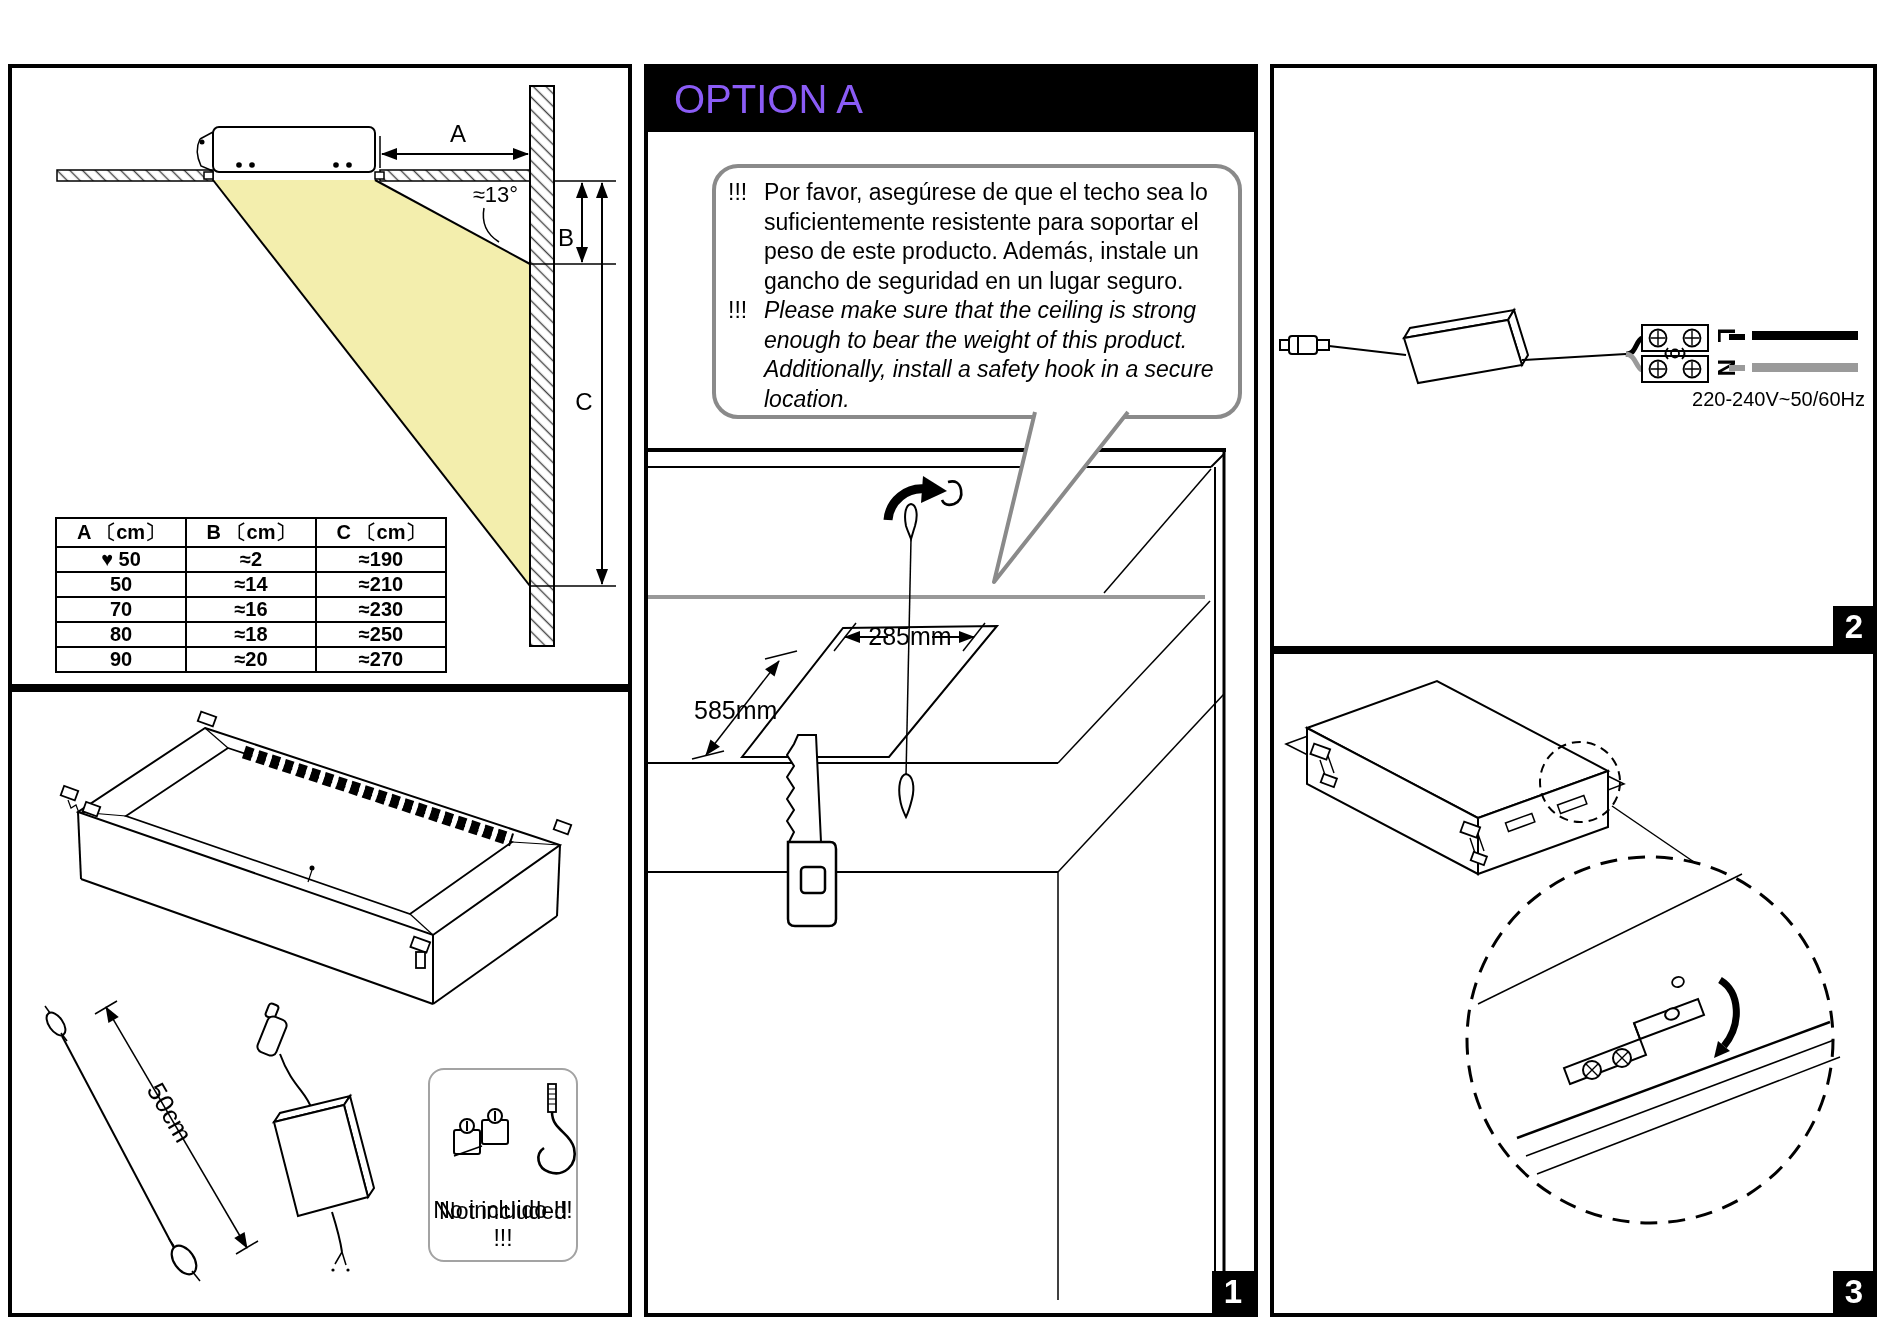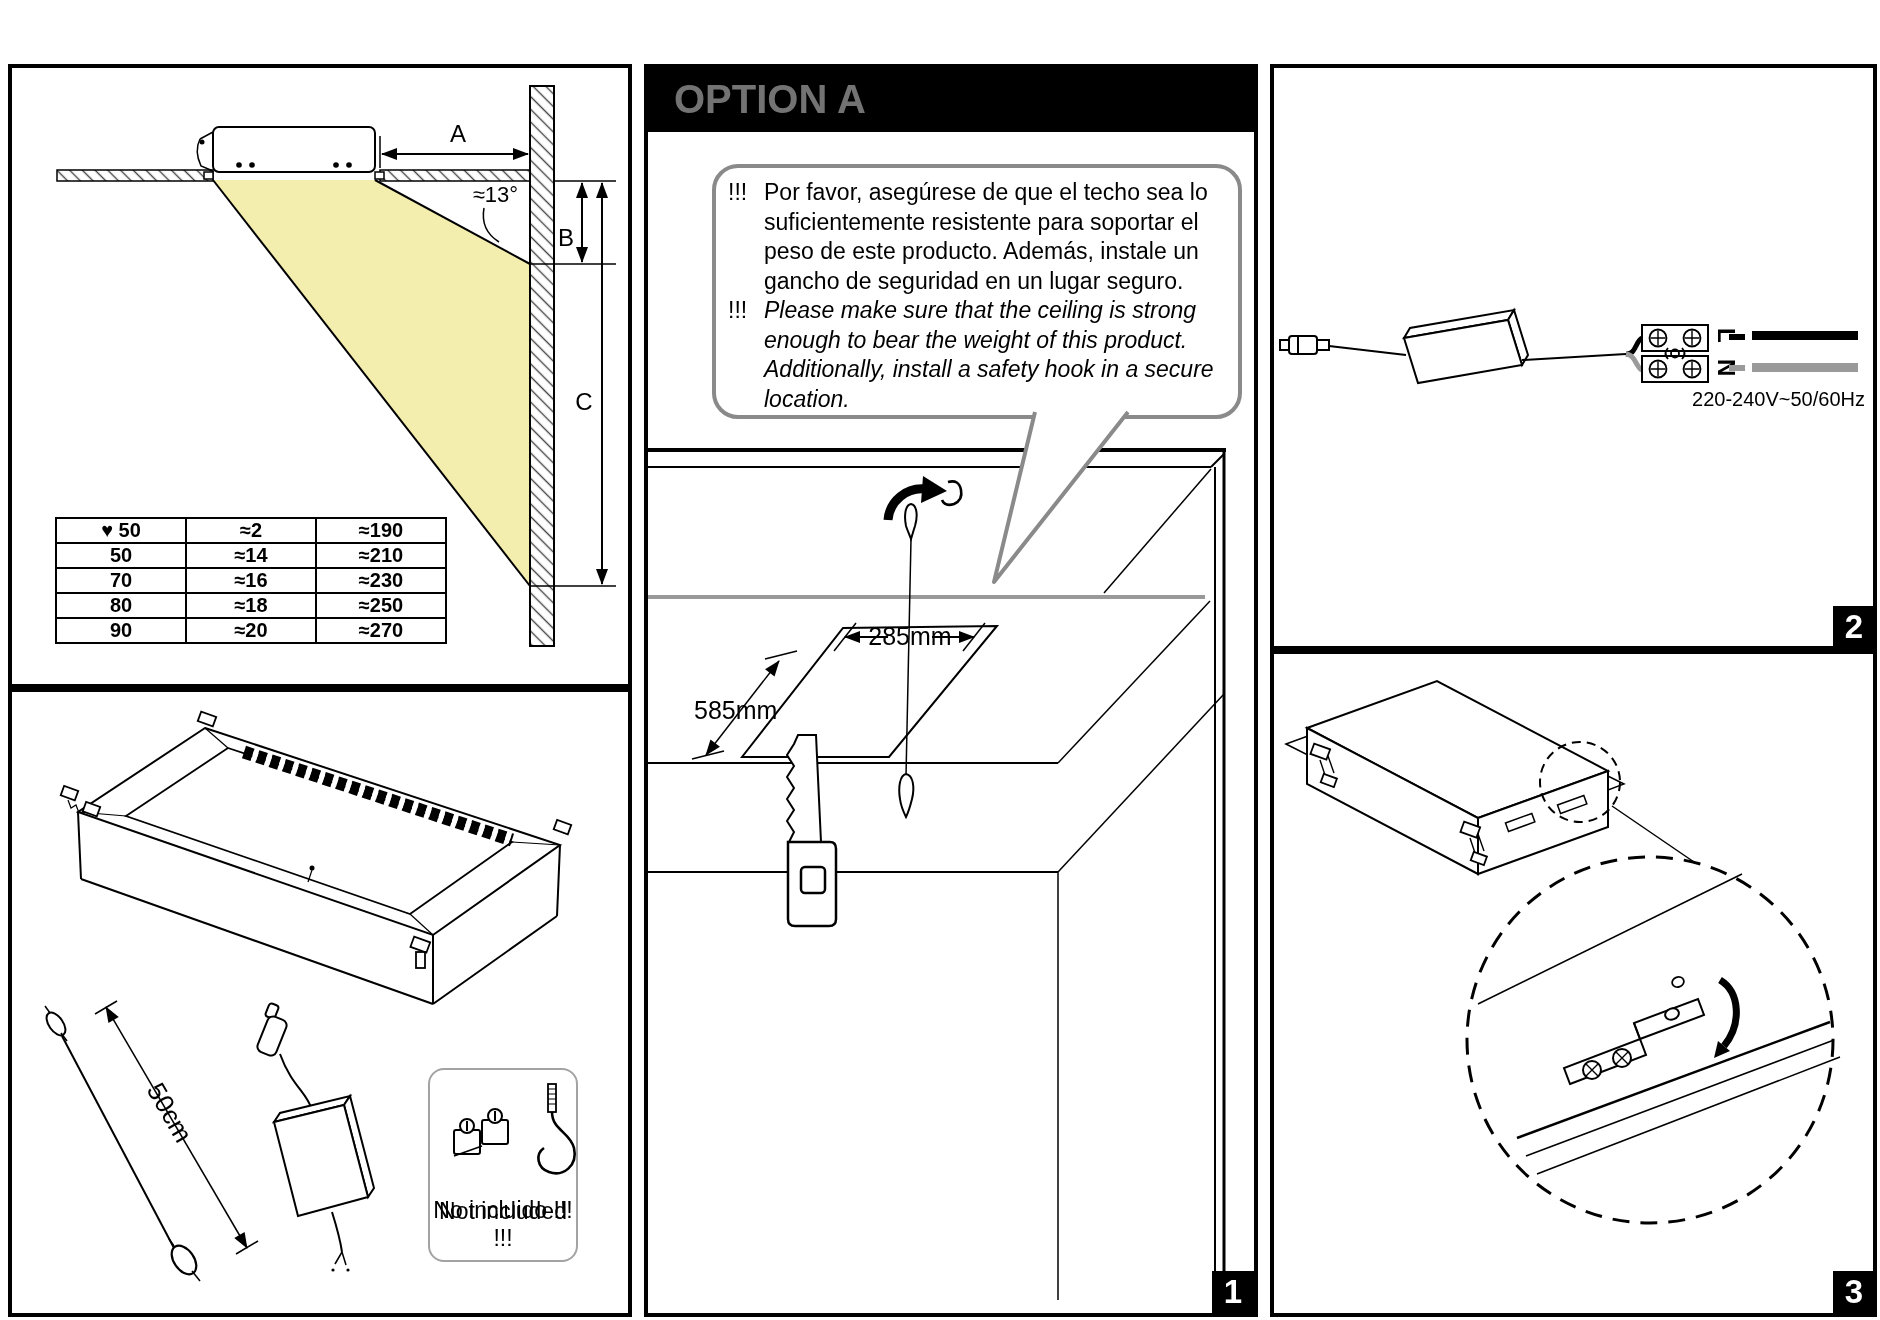--- a/index.html
+++ b/index.html
@@ -8,22 +8,22 @@
   .title{position:absolute;top:2px;left:0;width:100%;text-align:center;font-size:49px;
          white-space:nowrap}
   .panel{position:absolute;background:#fff;border:4px solid #000;box-sizing:border-box}
   #p-beam{left:8px;top:64px;width:624px;height:624px}
   #p-parts{left:8px;top:688px;width:624px;height:629px}
   #p-option{left:644px;top:64px;width:614px;height:1253px}
   #p-power{left:1270px;top:64px;width:607px;height:586px}
   #p-install{left:1270px;top:650px;width:607px;height:667px}
   svg.draw{position:absolute;left:0;top:0;z-index:1}
   svg text{font-family:"Liberation Sans","DejaVu Sans",sans-serif;fill:#000}
-  .optheader{position:absolute;left:0;top:0;right:0;height:64px;background:#000;color:#737373;
-             font-size:40px;font-weight:bold;line-height:62px;padding-left:26px;z-index:5;box-sizing:border-box}
+  .optheader{position:absolute;left:0;top:0;right:0;height:64px;background:#000;color:#8b5cf6;
+             font-size:40px;font-weight:normal;line-height:62px;padding-left:26px;z-index:5;box-sizing:border-box}
   .bubble{position:absolute;left:64px;top:96px;width:530px;height:255px;border:4px solid #8a8a8a;
           border-radius:26px;padding:10px 12px 8px 12px;box-sizing:border-box;font-size:23px;
           line-height:29.5px;z-index:2;background:#fff}
   .w-row{display:flex}
   .pfx{flex:0 0 36px}
   .w-row.en{font-style:italic}
   .w-row.en .pfx{font-style:normal}
   #m-svg{z-index:4;pointer-events:none}
   .badge{position:absolute;width:42px;height:42px;background:#000;color:#fff;font-size:33px;
          font-weight:bold;display:flex;align-items:center;justify-content:center;z-index:6}
@@ -105,20 +105,25 @@
 
       <g>
         <line x1="518" y1="518" x2="604" y2="518" stroke="#000" stroke-width="1.5"></line>
         <line x1="590" y1="115" x2="590" y2="516" stroke="#000" stroke-width="2" marker-start="url(#arr)" marker-end="url(#arr)"></line>
         <text x="572" y="342" text-anchor="middle" font-size="24">C</text>
       </g>
     </svg>
 
     <table class="dims">
       <tbody>
+          <tr>
+        <th>A 〔cm〕</th>
+        <th>B 〔cm〕</th>
+        <th>C 〔cm〕</th>
+      </tr>
       <tr>
         <td>♥ 50</td>
         <td>≈2</td>
         <td>≈190</td>
       </tr>
       <tr>
         <td>50</td>
         <td>≈14</td>
         <td>≈210</td>
       </tr>

